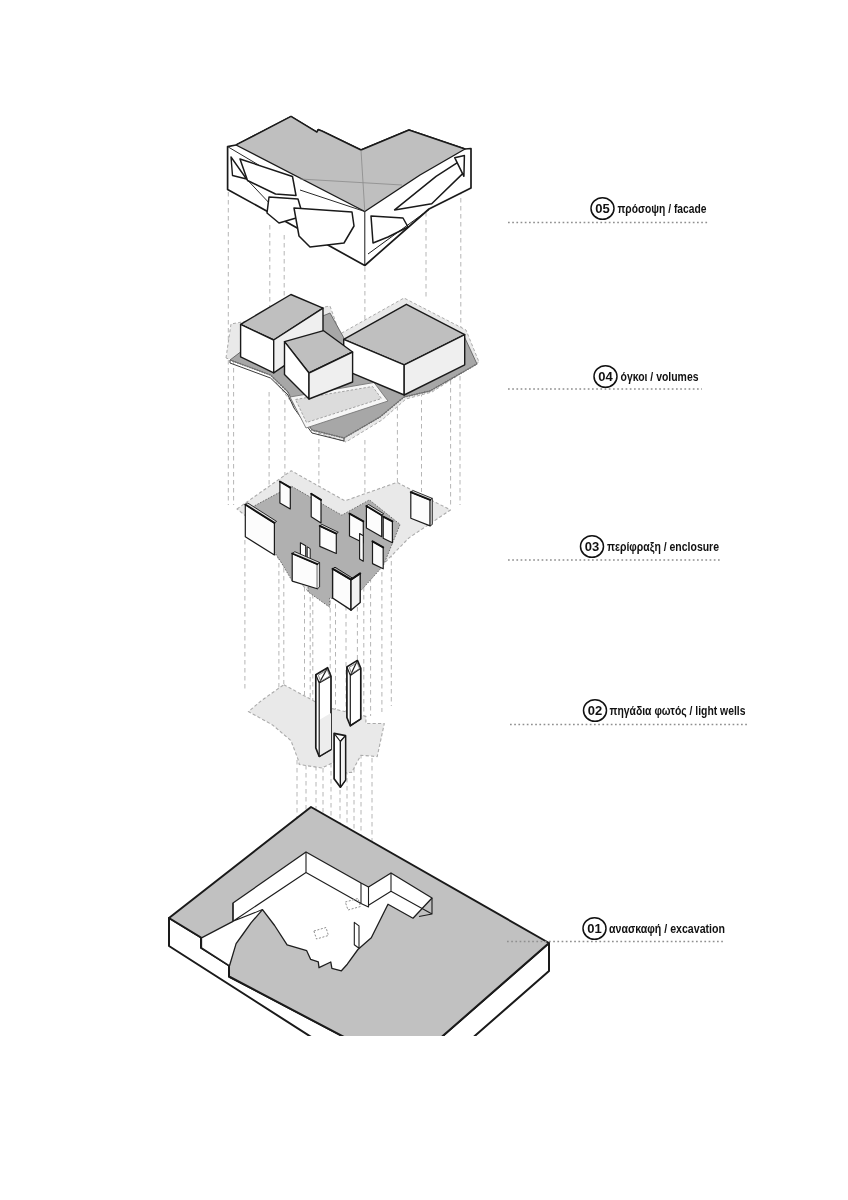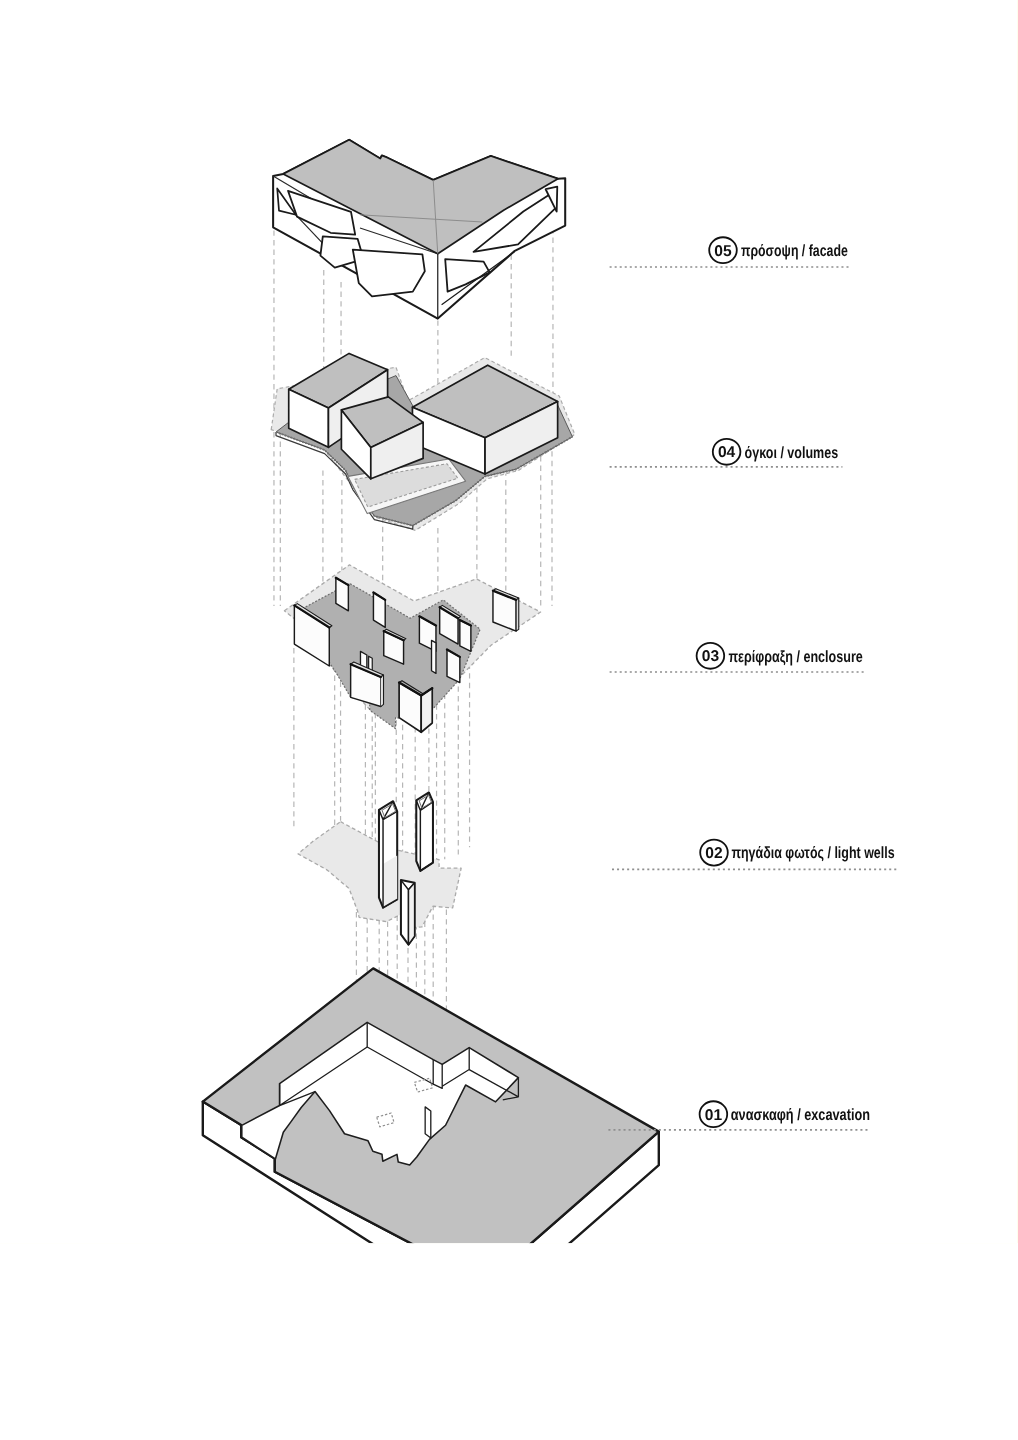--- a/index.html
+++ b/index.html
@@ -1,16 +1,16 @@
 <!DOCTYPE html>
 <html><head>
 <meta charset="utf-8">
 <style>
   html,body{margin:0;padding:0;background:#ffffff;}
-  #page{width:848px;height:1036px;position:relative;background:#fef9c3;overflow:hidden;}
+  #page{width:848px;height:1036px;position:relative;background:#5eead4;overflow:hidden;}
   svg{display:block;}
   text{font-family:"Liberation Sans",sans-serif;}
 </style>
 </head>
 <body>
 <div id="page">
 <svg width="848" height="1200" viewBox="0 0 848 1200">
 
 <rect x="0" y="0" width="848" height="1200" fill="#ffffff"></rect>
 

